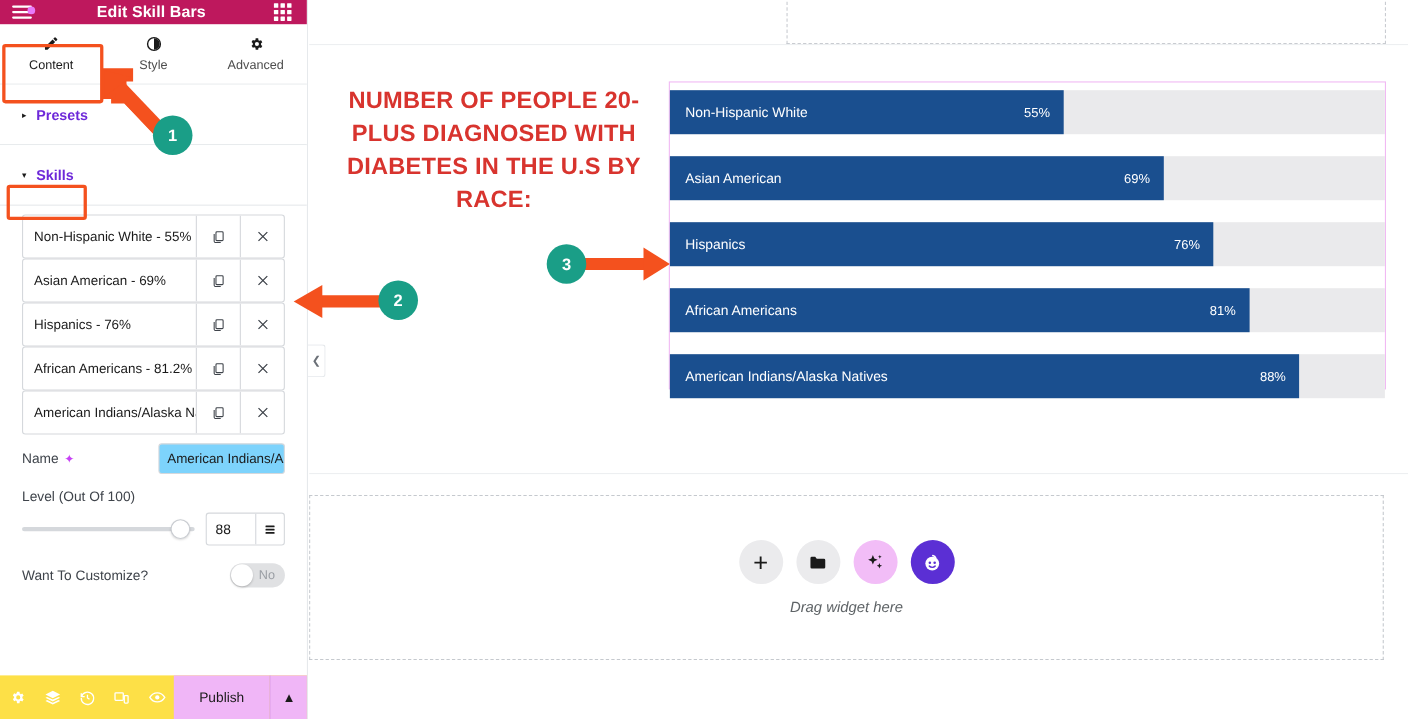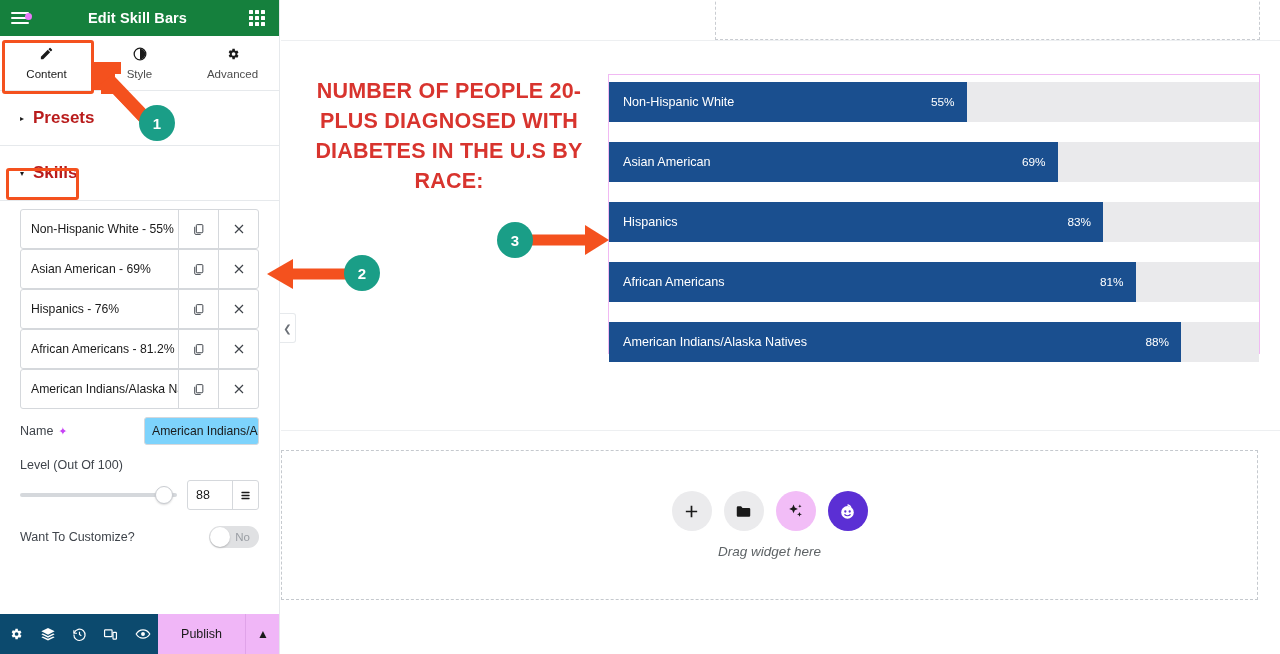--- a/index.html
+++ b/index.html
@@ -13,21 +13,21 @@
 
   
   #panel {
     position: absolute; left: 0; top: 0;
     width: 280px; height: 654px;
     background: #ffffff;
     border-right: 1px solid #e6e9ec;
     overflow: hidden;
   }
   #panel-header {
-    height: 36px; background: #15803d; color: #fff;
+    height: 22px; background: #be185d; color: #fff;
     display: flex; align-items: center; position: relative;
   }
   .hamburger { position: relative; width: 40px; display:flex; align-items:center; justify-content:center; cursor:pointer;}
   .hamburger .bars { width: 18px; }
   .hamburger .bars i { display:block; height:2px; background:#fff; margin:3px 0; border-radius:1px;}
   .hamburger .dot {
     position:absolute; top:4px; right:8px; width:7px; height:7px;
     border-radius:50%; background:#e879f9;
   }
   #panel-title {
@@ -47,21 +47,21 @@
   .tab .ticon { font-size: 14px; line-height:14px; color:#1a1a1a; }
   .tab .tlabel { font-size:11.5px; color:#4d4d4d; }
   .tab.active .tlabel { color:#1a1a1a; }
 
   
   .acc-row {
     height:55px; display:flex; align-items:center; padding:0 20px;
     border-bottom:1px solid #e6e9ec; cursor:pointer; background:#fff;
   }
   .acc-row .caret { font-size:8px; color:#1a1a1a; margin-right:9px; display:inline-block;}
-  .acc-row .acc-title { font-size:17px; font-weight:700; color:#b91c1c; }
+  .acc-row .acc-title { font-size:13px; font-weight:700; color:#6d28d9; }
 
   #skills-body { padding: 8px 20px 0 20px; }
   .repeater-item {
     display:flex; height:40px; margin-bottom:0;
     border:1px solid #d5d8dc; border-radius:3px; background:#fff; overflow:hidden;
   }
   .repeater-item .ri-label {
     flex:1; display:flex; align-items:center; padding:0 10px;
     font-size:12.2px; color:#1a1a1a; white-space:nowrap; overflow:hidden;
   }
@@ -96,21 +96,21 @@
   .switch {
     width:50px; height:22px; border-radius:11px; background:#e0e1e3; position:relative; cursor:pointer;
     display:flex; align-items:center; justify-content:flex-end; padding-right:9px;
   }
   .switch .sknob { position:absolute; left:1px; top:1px; width:20px; height:20px; border-radius:50%; background:#fff; box-shadow:0 1px 2px rgba(0,0,0,.2);}
   .switch .slabel { font-size:11.5px; color:#9a9ea4; }
 
   
   #panel-footer {
     position:absolute; left:0; bottom:0; width:280px; height:40px;
-    display:flex; align-items:center; background:#0c4a6e;
+    display:flex; align-items:center; background:#fde047;
   }
   #panel-footer .fb {
     width:36px; height:40px; display:flex; align-items:center; justify-content:center;
     color:#ffffff; cursor:pointer;
   }
   #publish {
     margin-left:auto; width:98px; height:40px; background:#f0b6f7;
     display:flex; align-items:center; justify-content:center;
     font-size:12.5px; color:#1a1a1a; cursor:pointer;
   }
@@ -448,21 +448,21 @@
           <div class="bar-fill" style="width:69%">
             <span class="bar-name">Asian American</span>
             <span class="bar-pct">69%</span>
           </div>
         </div>
 
         <div class="bar-row">
           <div class="bar-track"></div>
           <div class="bar-fill" style="width:76%">
             <span class="bar-name">Hispanics</span>
-            <span class="bar-pct">83%</span>
+            <span class="bar-pct">76%</span>
           </div>
         </div>
 
         <div class="bar-row">
           <div class="bar-track"></div>
           <div class="bar-fill" style="width:81%">
             <span class="bar-name">African Americans</span>
             <span class="bar-pct">81%</span>
           </div>
         </div>

